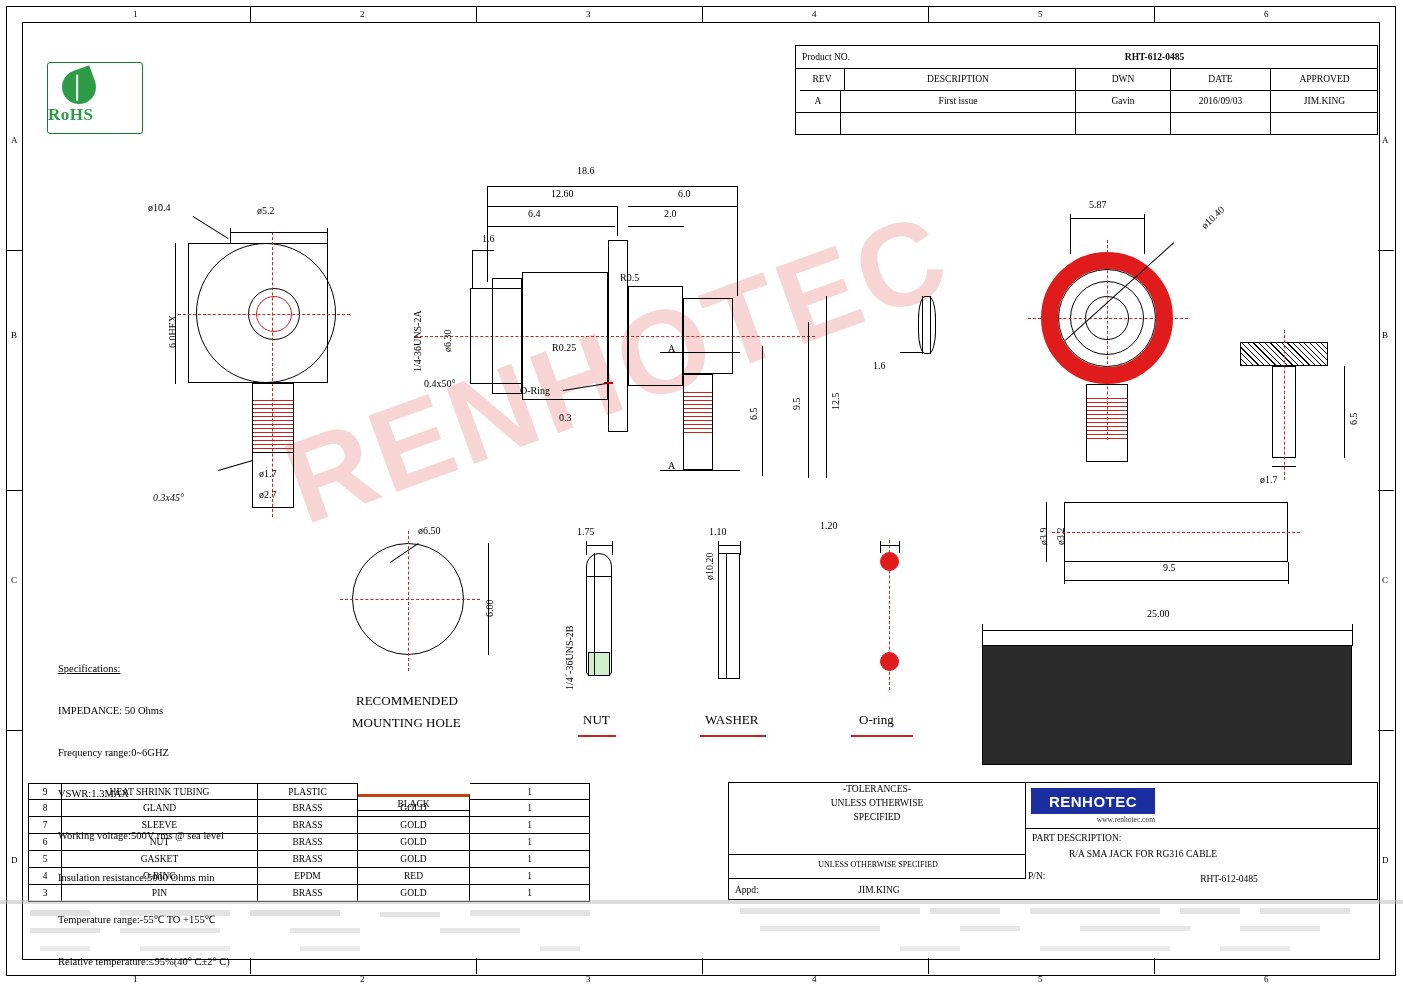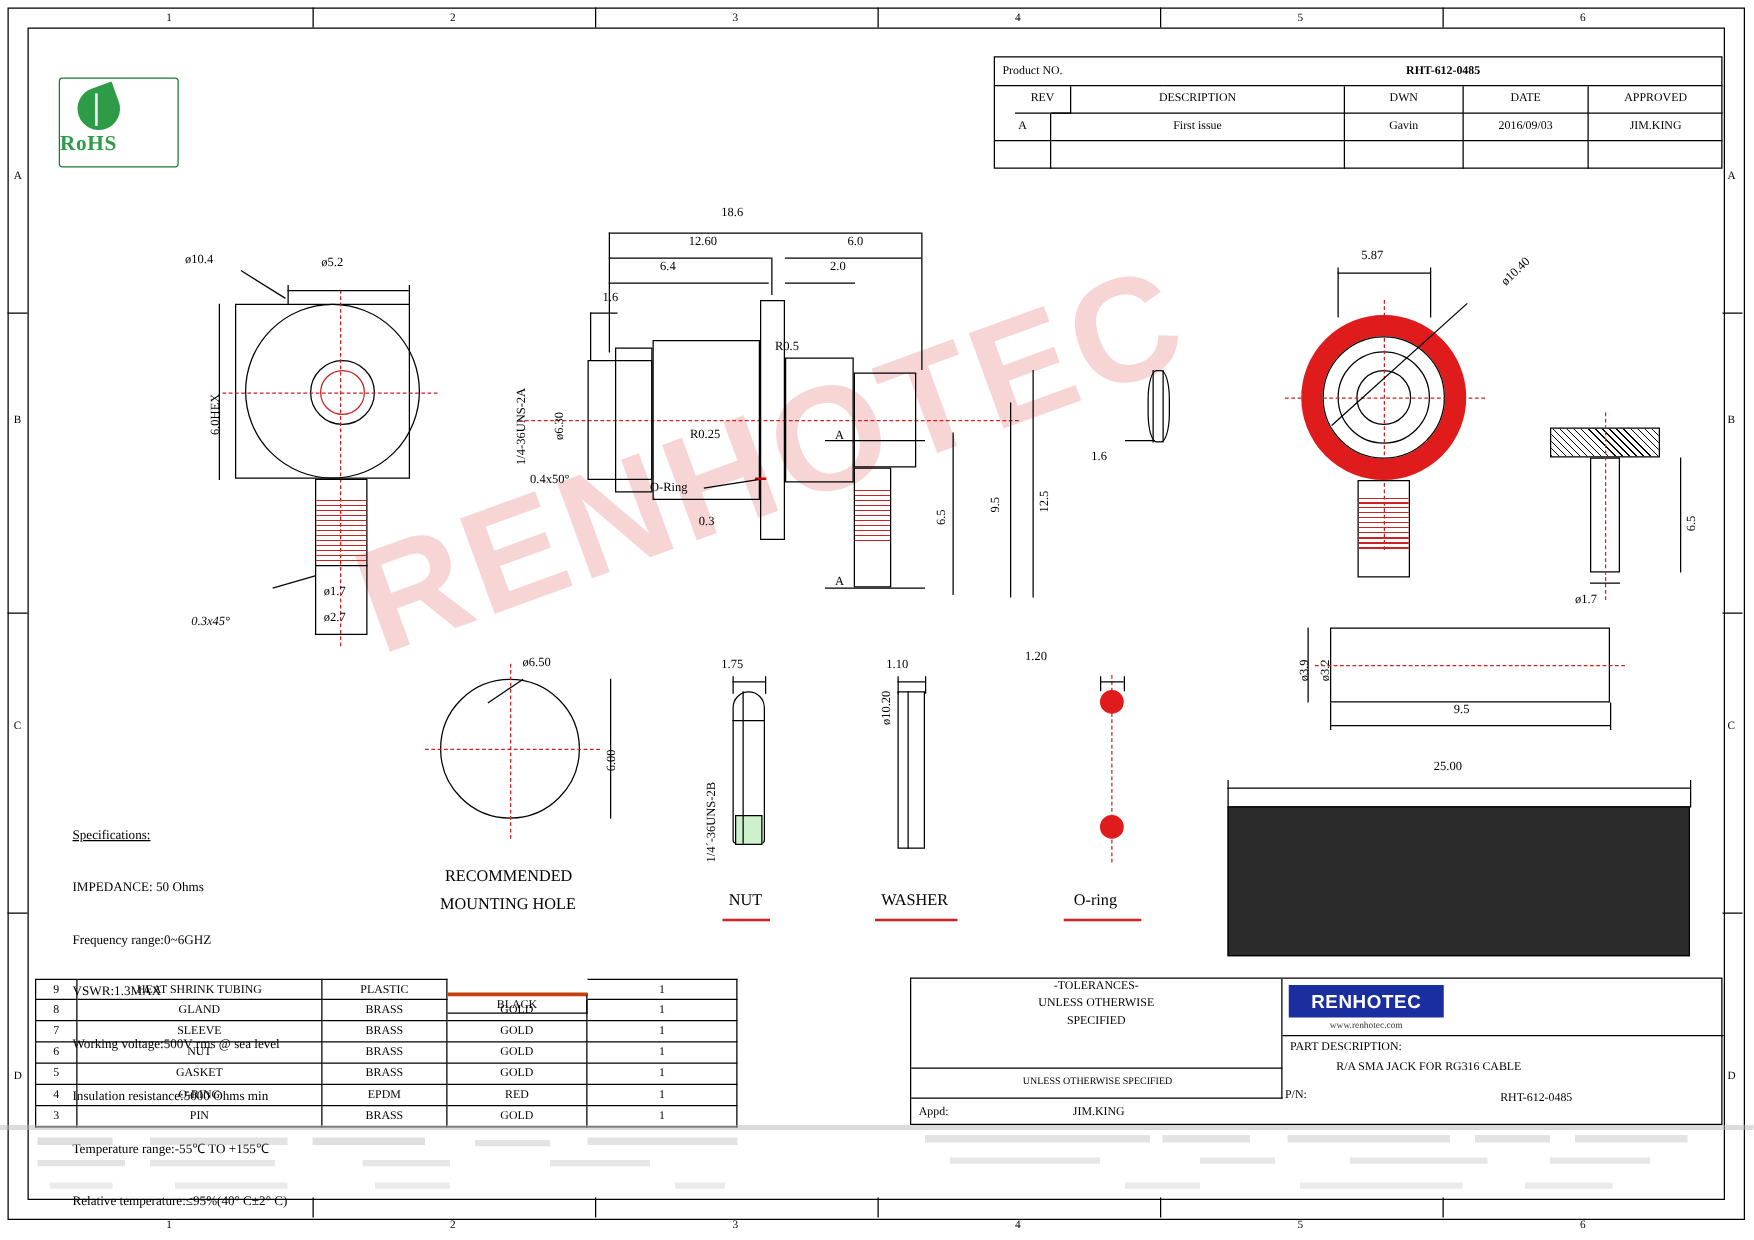--- a/index.html
+++ b/index.html
@@ -111,21 +111,21 @@
 
   <div class="rohs">
     <div class="rohs-leaf"></div>
     <div class="rohs-txt">RoHS</div>
   </div>
 
   <div class="tb" style="left:795px;top:45px;width:583px;height:90px;">
     <div class="tb-cell nb" style="left:0;top:0;width:135px;height:23px;justify-content:flex-start;padding-left:6px;">Product NO.</div>
     <div class="tb-cell nb" style="left:135px;top:0;width:447px;height:23px;font-weight:bold;">RHT-612-0485</div>
 
-    <div class="tb-cell" style="left:16px;top:23px;width:45px;height:22px;">REV</div>
+    <div class="tb-cell" style="left:4px;top:23px;width:45px;height:22px;">REV</div>
     <div class="tb-cell" style="left:45px;top:23px;width:235px;height:22px;">DESCRIPTION</div>
     <div class="tb-cell" style="left:280px;top:23px;width:95px;height:22px;">DWN</div>
     <div class="tb-cell" style="left:375px;top:23px;width:100px;height:22px;">DATE</div>
     <div class="tb-cell nb" style="left:475px;top:23px;width:107px;height:22px;">APPROVED</div>
 
     <div class="tb-cell" style="left:0;top:45px;width:45px;height:22px;">A</div>
     <div class="tb-cell" style="left:45px;top:45px;width:235px;height:22px;">First issue</div>
     <div class="tb-cell" style="left:280px;top:45px;width:95px;height:22px;">Gavin</div>
     <div class="tb-cell" style="left:375px;top:45px;width:100px;height:22px;">2016/09/03</div>
     <div class="tb-cell nb" style="left:475px;top:45px;width:107px;height:22px;">JIM.KING</div>
@@ -397,21 +397,21 @@
     </div>
     <div class="btb-cell" style="left:4px;top:74px;width:290px;height:14px;font-size:8px;display:flex;align-items:center;justify-content:center;">UNLESS OTHERWISE SPECIFIED</div>
 
     <div class="btb-cell" style="left:0;top:72px;width:297px;height:24px;border-right:1px solid #000;border-bottom:1px solid #000;"></div>
 
     <div class="btb-cell" style="left:6px;top:96px;width:60px;height:22px;display:flex;align-items:center;">Appd:</div>
     <div class="btb-cell" style="left:70px;top:96px;width:160px;height:22px;display:flex;align-items:center;justify-content:center;">JIM.KING</div>
 
     <div class="btb-cell" style="left:297px;top:0;width:353px;height:46px;border-bottom:1px solid #000;"></div>
     <div class="brand" style="position:absolute;left:302px;top:5px;width:124px;height:26px;background:#1a2ea0;color:#fff;font-size:15px;display:flex;align-items:center;justify-content:center;letter-spacing:0.5px;">RENHOTEC</div>
-    <div style="position:absolute;left:302px;top:32px;width:124px;text-align:center;font-size:7.5px;color:#333;font-family:'Liberation Serif',serif;">www.renhotec.com</div>
+    <div style="position:absolute;left:302px;top:32px;width:124px;text-align:right;font-size:7.5px;color:#333;font-family:'Liberation Serif',serif;">www.renhotec.com</div>
 
     <div class="btb-cell" style="left:303px;top:50px;width:200px;height:14px;">PART DESCRIPTION:</div>
     <div class="btb-cell" style="left:340px;top:66px;width:310px;height:14px;">R/A SMA JACK FOR RG316 CABLE</div>
 
     <div class="btb-cell" style="left:299px;top:88px;width:60px;height:16px;">P/N:</div>
     <div class="btb-cell" style="left:380px;top:88px;width:240px;height:16px;display:flex;align-items:center;justify-content:center;">RHT-612-0485</div>
 
   </div>
 
   <div class="noise">

